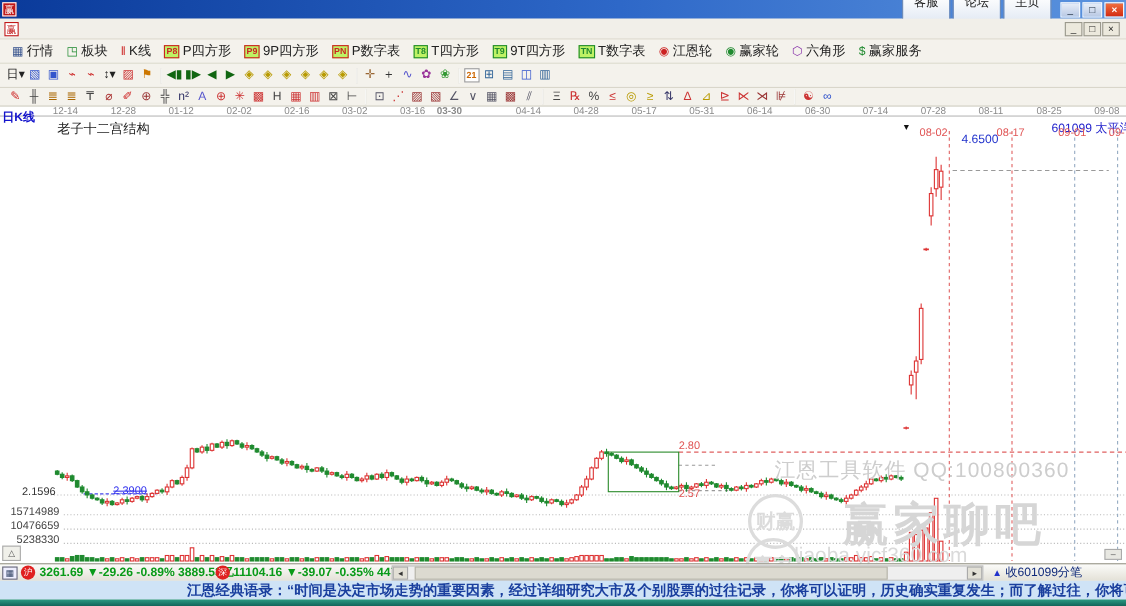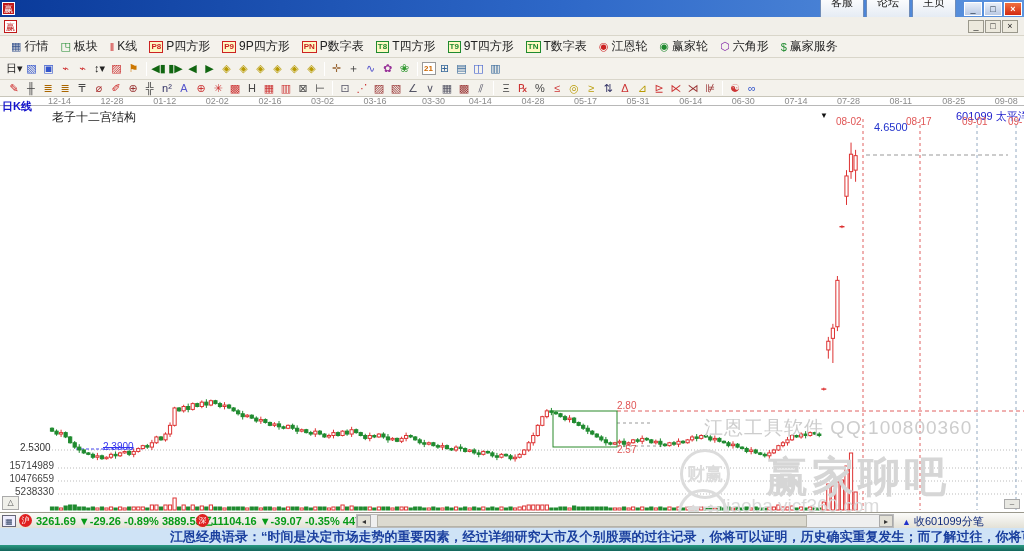--- a/index.html
+++ b/index.html
@@ -30,21 +30,21 @@
   .menu-item { padding:1px 8px; font-size:12px; color:#111; cursor:pointer; }
   .mdi-btns { margin-left:auto; display:flex; gap:1px; margin-right:2px; }
   .mdi-btn { width:16px; height:13px; border:1px solid #9a988c; background:#ece9dd; font-size:9px;
     line-height:11px; text-align:center; color:#222; cursor:pointer; }
 
   
   .toolbar1 { position:absolute; left:0; top:36px; width:1024px; height:22px; background:#f4f2ec;
     border-bottom:1px solid #d9d6ca; display:flex; align-items:center; padding:0 6px; gap:2px; }
   .t1-btn { display:flex; align-items:center; gap:3px; padding:2px 5px; font-size:12px; color:#222; cursor:pointer; }
   .t1-glyph { font-size:11px; }
-  .chip { display:inline-block; border:1px solid #888; background:#fef9c3; font-size:8px; font-weight:bold;
+  .chip { display:inline-block; border:1px solid #888; background:#bef264; font-size:8px; font-weight:bold;
     padding:0 1px; line-height:10px; }
   .toolbar2 { position:absolute; left:0; top:58px; width:1024px; height:22px; background:#f4f2ec;
     border-bottom:1px solid #d9d6ca; display:flex; align-items:center; padding:0 6px; gap:1px; }
   .toolbar3 { position:absolute; left:0; top:80px; width:1024px; height:17px; background:#f4f2ec;
     border-bottom:1px solid #c8c6ba; display:flex; align-items:center; padding:0 6px; gap:1px; }
   .ico { display:inline-block; min-width:16px; text-align:center; font-size:11px; line-height:15px;
     cursor:pointer; }
   .ico.box { border:1px solid #999; background:#fff; font-size:8px; font-weight:bold; line-height:11px; min-width:14px; }
   .tsep { width:1px; height:14px; background:#c9c6ba; border-right:1px solid #fff; margin:0 3px; }
 
@@ -266,21 +266,21 @@
   <div class="chart">
     <div class="topline"></div>
     <div id="date-axis">
         <div class="lbl date-lbl" style="left: 48px; top: -1px;">12-14</div>
         <div class="lbl date-lbl" style="left: 100.6px; top: -1px;">12-28</div>
         <div class="lbl date-lbl" style="left: 153.2px; top: -1px;">01-12</div>
         <div class="lbl date-lbl" style="left: 205.8px; top: -1px;">02-02</div>
         <div class="lbl date-lbl" style="left: 258.4px; top: -1px;">02-16</div>
         <div class="lbl date-lbl" style="left: 311px; top: -1px;">03-02</div>
         <div class="lbl date-lbl" style="left: 363.6px; top: -1px;">03-16</div>
-        <div class="lbl date-lbl" style="left: 422px; top: -1px;">03-30</div>
+        <div class="lbl date-lbl" style="left: 397px; top: -1px; font-weight: bold;">03-30</div>
         <div class="lbl date-lbl" style="left: 468.8px; top: -1px;">04-14</div>
         <div class="lbl date-lbl" style="left: 521.4px; top: -1px;">04-28</div>
         <div class="lbl date-lbl" style="left: 574px; top: -1px;">05-17</div>
         <div class="lbl date-lbl" style="left: 626.6px; top: -1px;">05-31</div>
         <div class="lbl date-lbl" style="left: 679.2px; top: -1px;">06-14</div>
         <div class="lbl date-lbl" style="left: 731.8px; top: -1px;">06-30</div>
         <div class="lbl date-lbl" style="left: 784.4px; top: -1px;">07-14</div>
         <div class="lbl date-lbl" style="left: 837px; top: -1px;">07-28</div>
         <div class="lbl date-lbl" style="left: 889.6px; top: -1px;">08-11</div>
         <div class="lbl date-lbl" style="left: 942.2px; top: -1px;">08-25</div>
@@ -843,21 +843,21 @@
     <div class="lbl marker">▼</div>
     <div id="future-dates">
         <div class="lbl fdate-lbl" style="left: 836px; top: 19px;">08-02</div>
         <div class="lbl fdate-lbl" style="left: 906px; top: 19px;">08-17</div>
         <div class="lbl fdate-lbl" style="left: 962px; top: 19px;">09-01</div>
         <div class="lbl fdate-lbl" style="left: 1008px; top: 19px;">09-</div>
       </div>
     <div class="lbl peak">4.6500</div>
     <div class="lbl boxtop">2.80</div>
     <div class="lbl boxbot">2.57</div>
-    <div class="lbl pref">2.5300</div>
+    <div class="lbl pref">2.1596</div>
     <div class="lbl gann">2.3900</div>
     <div class="lbl vol-lbl" style="left:2px;top:363px">15714989</div>
     <div class="lbl vol-lbl" style="left:2px;top:376px">10476659</div>
     <div class="lbl vol-lbl" style="left:2px;top:389px">5238330</div>
 
     <div class="lbl wm-tool">江恩工具软件 QQ:100800360</div>
     <div class="lbl wm-brand">赢家聊吧</div>
     <div class="lbl wm-url">liaoba.yjcf360.com</div>
     <div class="wm-circle" style="left:680px;top:352px">财赢</div>
     <div class="wm-circle" style="left:678px;top:392px">赢家</div>

